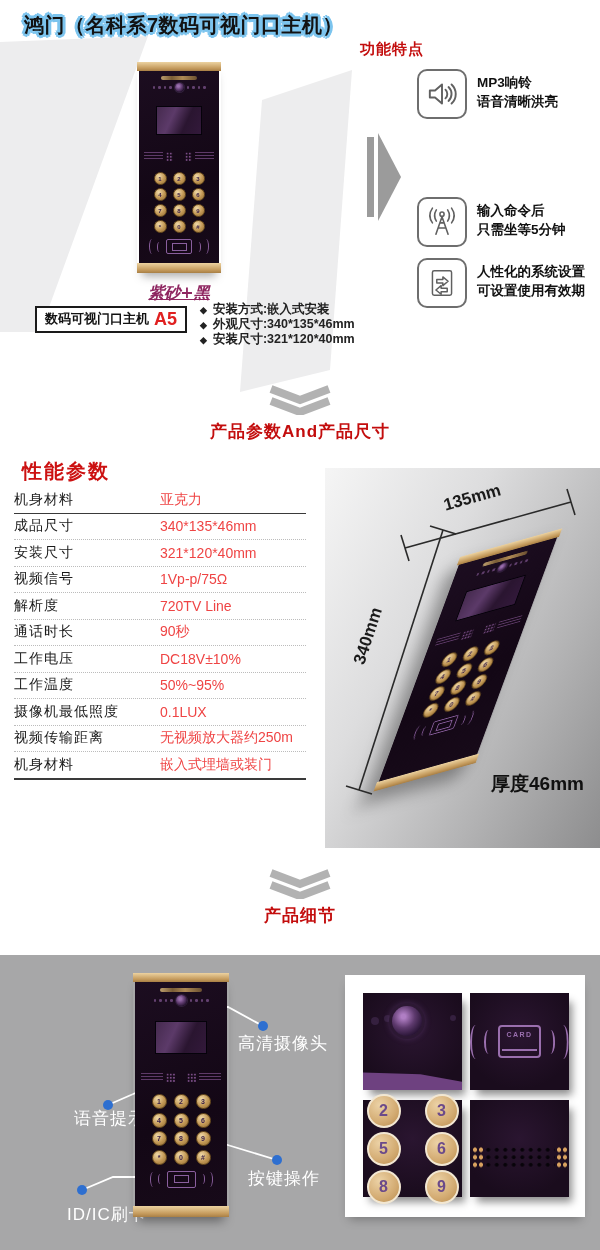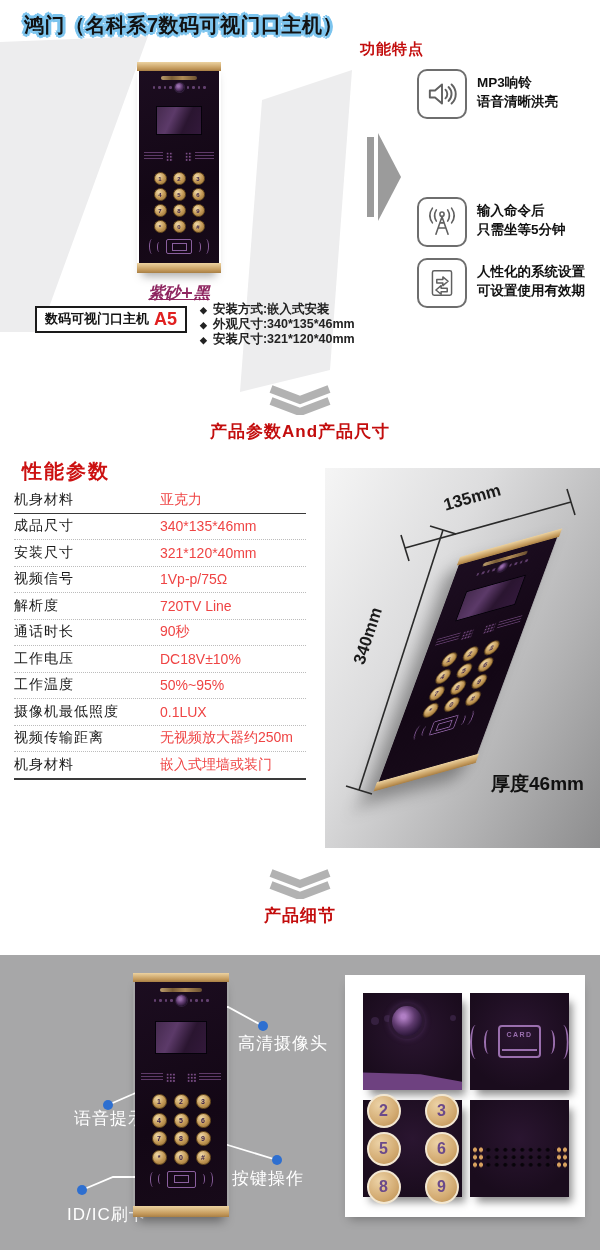--- a/index.html
+++ b/index.html
@@ -123,21 +123,21 @@
   .dim-w{position:absolute;left:118px;top:20px;font-size:17px;font-weight:bold;color:#1a1a1a;
     transform:rotate(-15.5deg);}
   .dim-h{position:absolute;left:14px;top:158px;font-size:17px;font-weight:bold;color:#1a1a1a;
     transform:rotate(-72deg);}
   .dim-d{position:absolute;left:166px;top:303px;font-size:19px;font-weight:bold;color:#111;}
 
   
   .detail-section{position:absolute;left:0;top:955px;width:600px;height:295px;background:#a7a7a8;}
   .callout-svg{position:absolute;left:0;top:0;}
   .callout-label{position:absolute;color:#fff;font-size:17px;letter-spacing:1px;}
-  .co-1{left:238px;top:77px;} .co-2{left:74px;top:152px;} .co-3{left:232px;top:212px;} .co-4{left:67px;top:248px;}
+  .co-1{left:238px;top:77px;} .co-2{left:74px;top:152px;} .co-3{left:248px;top:212px;} .co-4{left:67px;top:248px;}
 
   .detail-card{position:absolute;left:345px;top:20px;width:240px;height:242px;background:#fff;
     box-shadow:0 6px 10px -4px rgba(0,0,0,.3);}
   .tile{position:absolute;width:99px;height:97px;
     background:radial-gradient(circle at 50% 40%,#2a1530,#1a0c1d 75%);
     box-shadow:5px 7px 8px -2px rgba(0,0,0,.45);}
   .tile-camera{left:18px;top:18px;} .tile-cardreader{left:125px;top:18px;}
   .tile-keypad{left:18px;top:125px;} .tile-speaker{left:125px;top:125px;}
 
   .t-lens{position:absolute;left:29px;top:13px;width:30px;height:30px;border-radius:50%;

